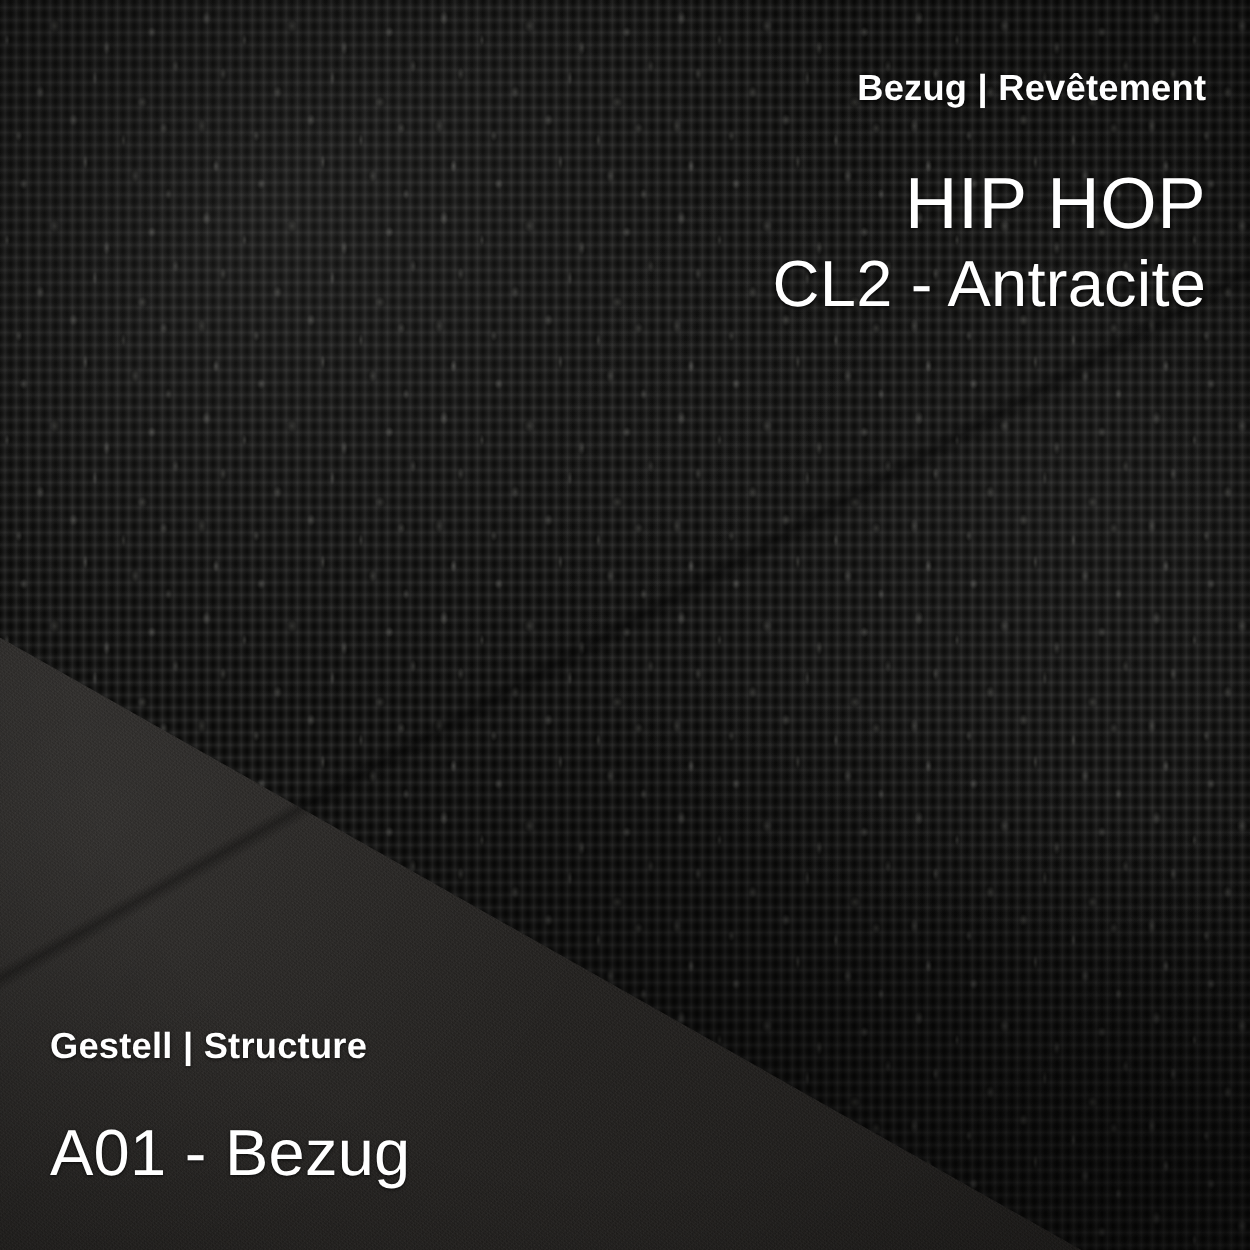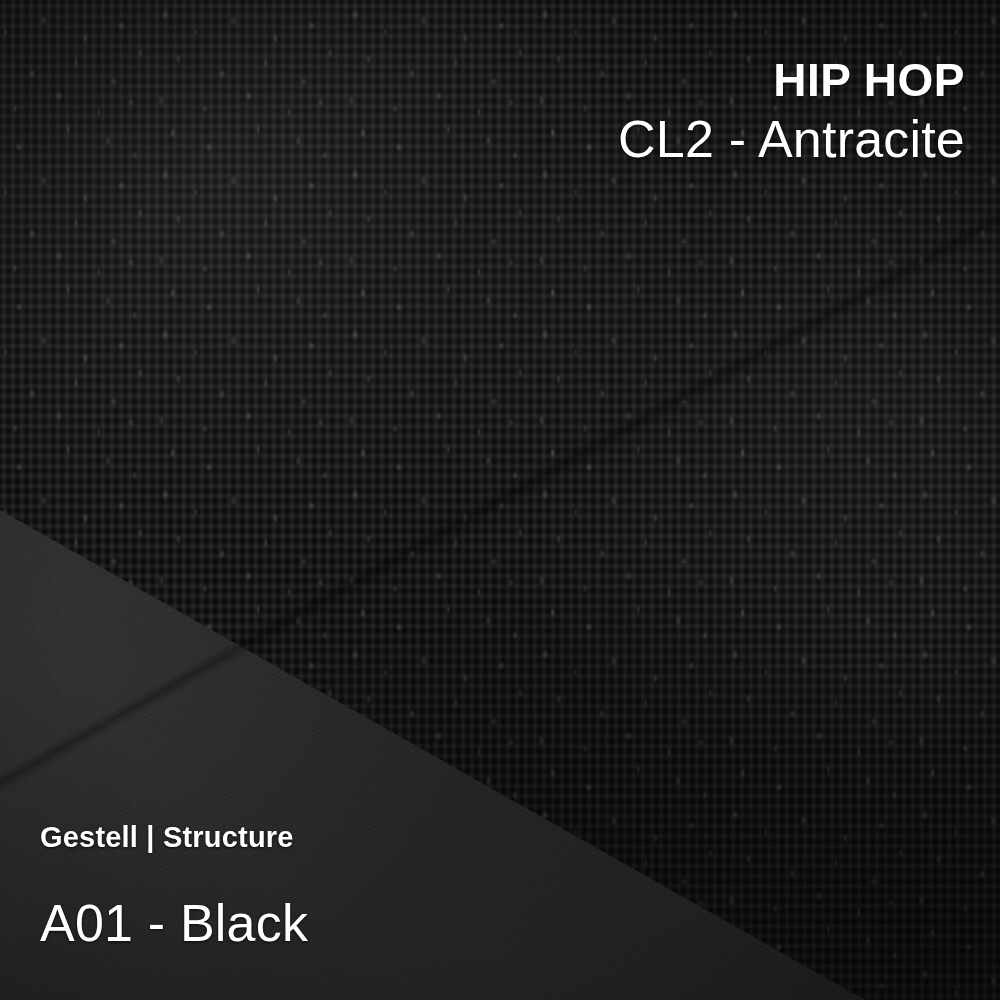--- a/index.html
+++ b/index.html
@@ -166,22 +166,22 @@
   }
 
   .kicker {
     font-size: 29px;
     font-weight: bold;
     letter-spacing: 0.2px;
     line-height: 1.1;
     white-space: nowrap;
   }
   .title {
-    font-size: 46px;
-    font-weight: bold;
+    font-size: 58px;
+    font-weight: normal;
     letter-spacing: 0.5px;
     line-height: 1.08;
     white-space: nowrap;
   }
   .subtitle {
     font-size: 52px;
     font-weight: 300;
     letter-spacing: 0.2px;
     line-height: 1.12;
     white-space: nowrap;
@@ -206,22 +206,23 @@
 
   <div class="metal-layer">
     <div class="metal-grain"></div>
     <div class="metal-sheen"></div>
   </div>
   <div class="metal-edge"></div>
 
   <div class="vignette"></div>
 
   <div class="block block-fabric">
+    <div class="kicker">Bezug | Revêtement</div>
     <div class="title">HIP HOP</div>
     <div class="subtitle">CL2 - Antracite</div>
   </div>
 
   <div class="block block-metal">
     <div class="kicker">Gestell | Structure</div>
-    <div class="subtitle">A01 - Black</div>
+    <div class="subtitle">A01 - Bezug</div>
   </div>
 
 </div>
 
 </body></html>

